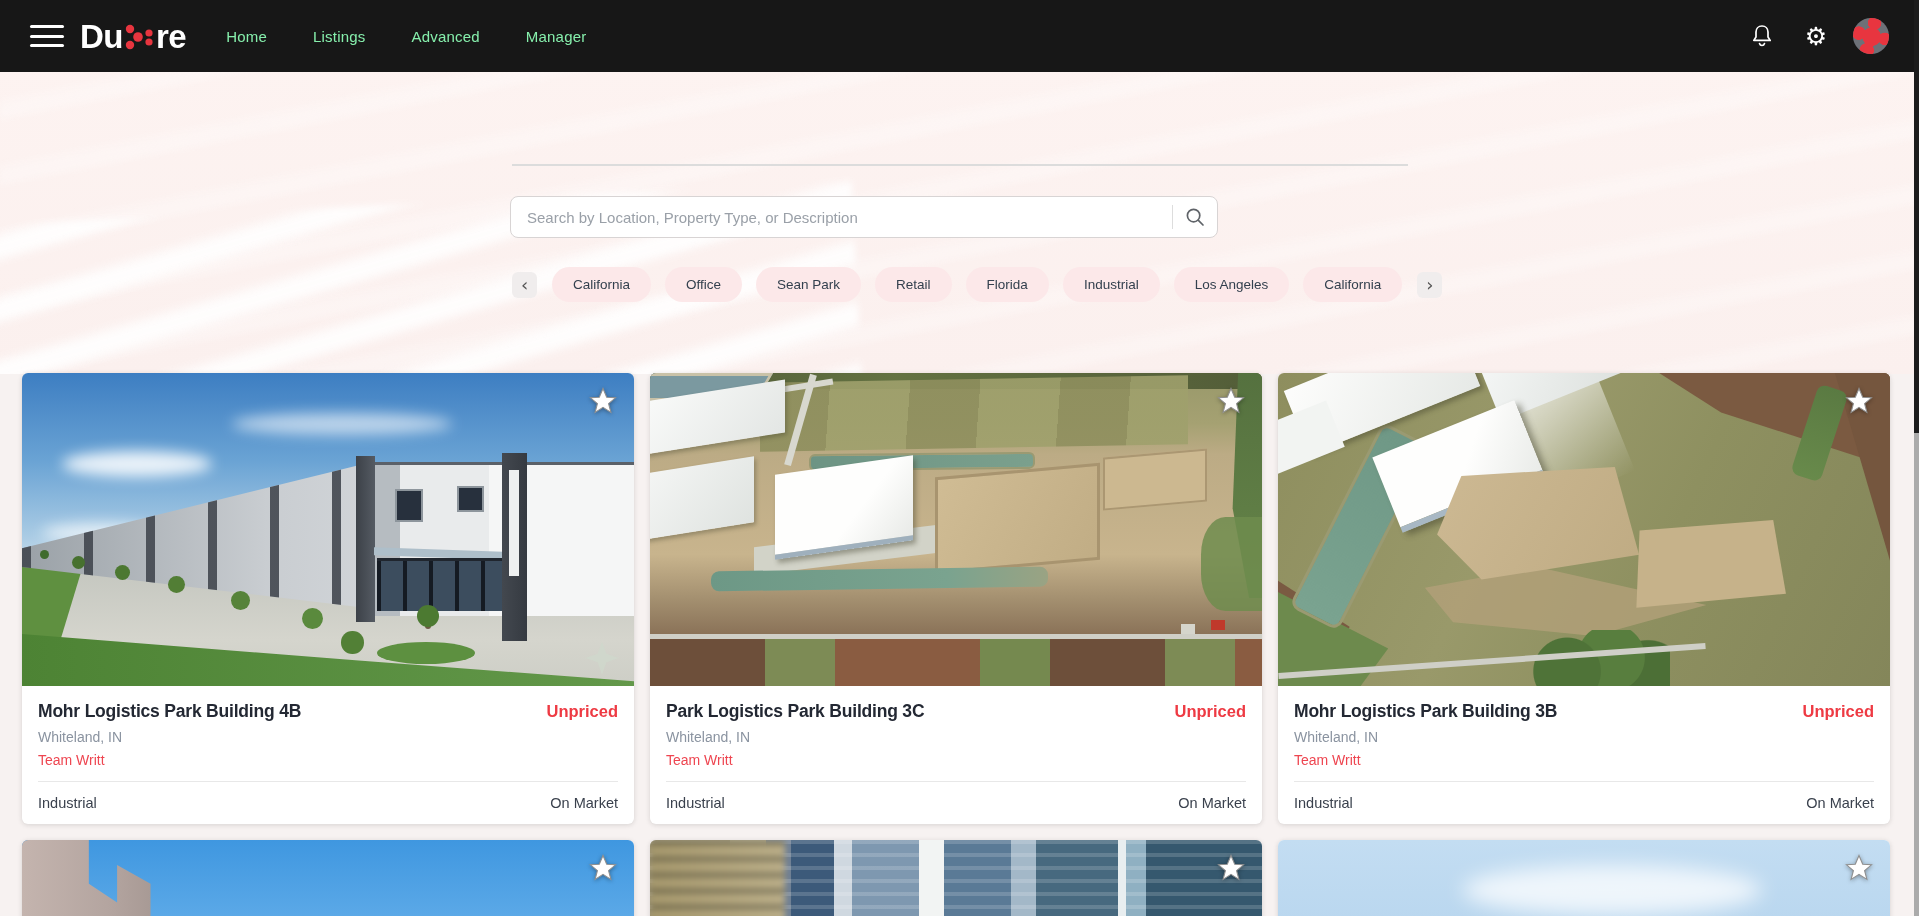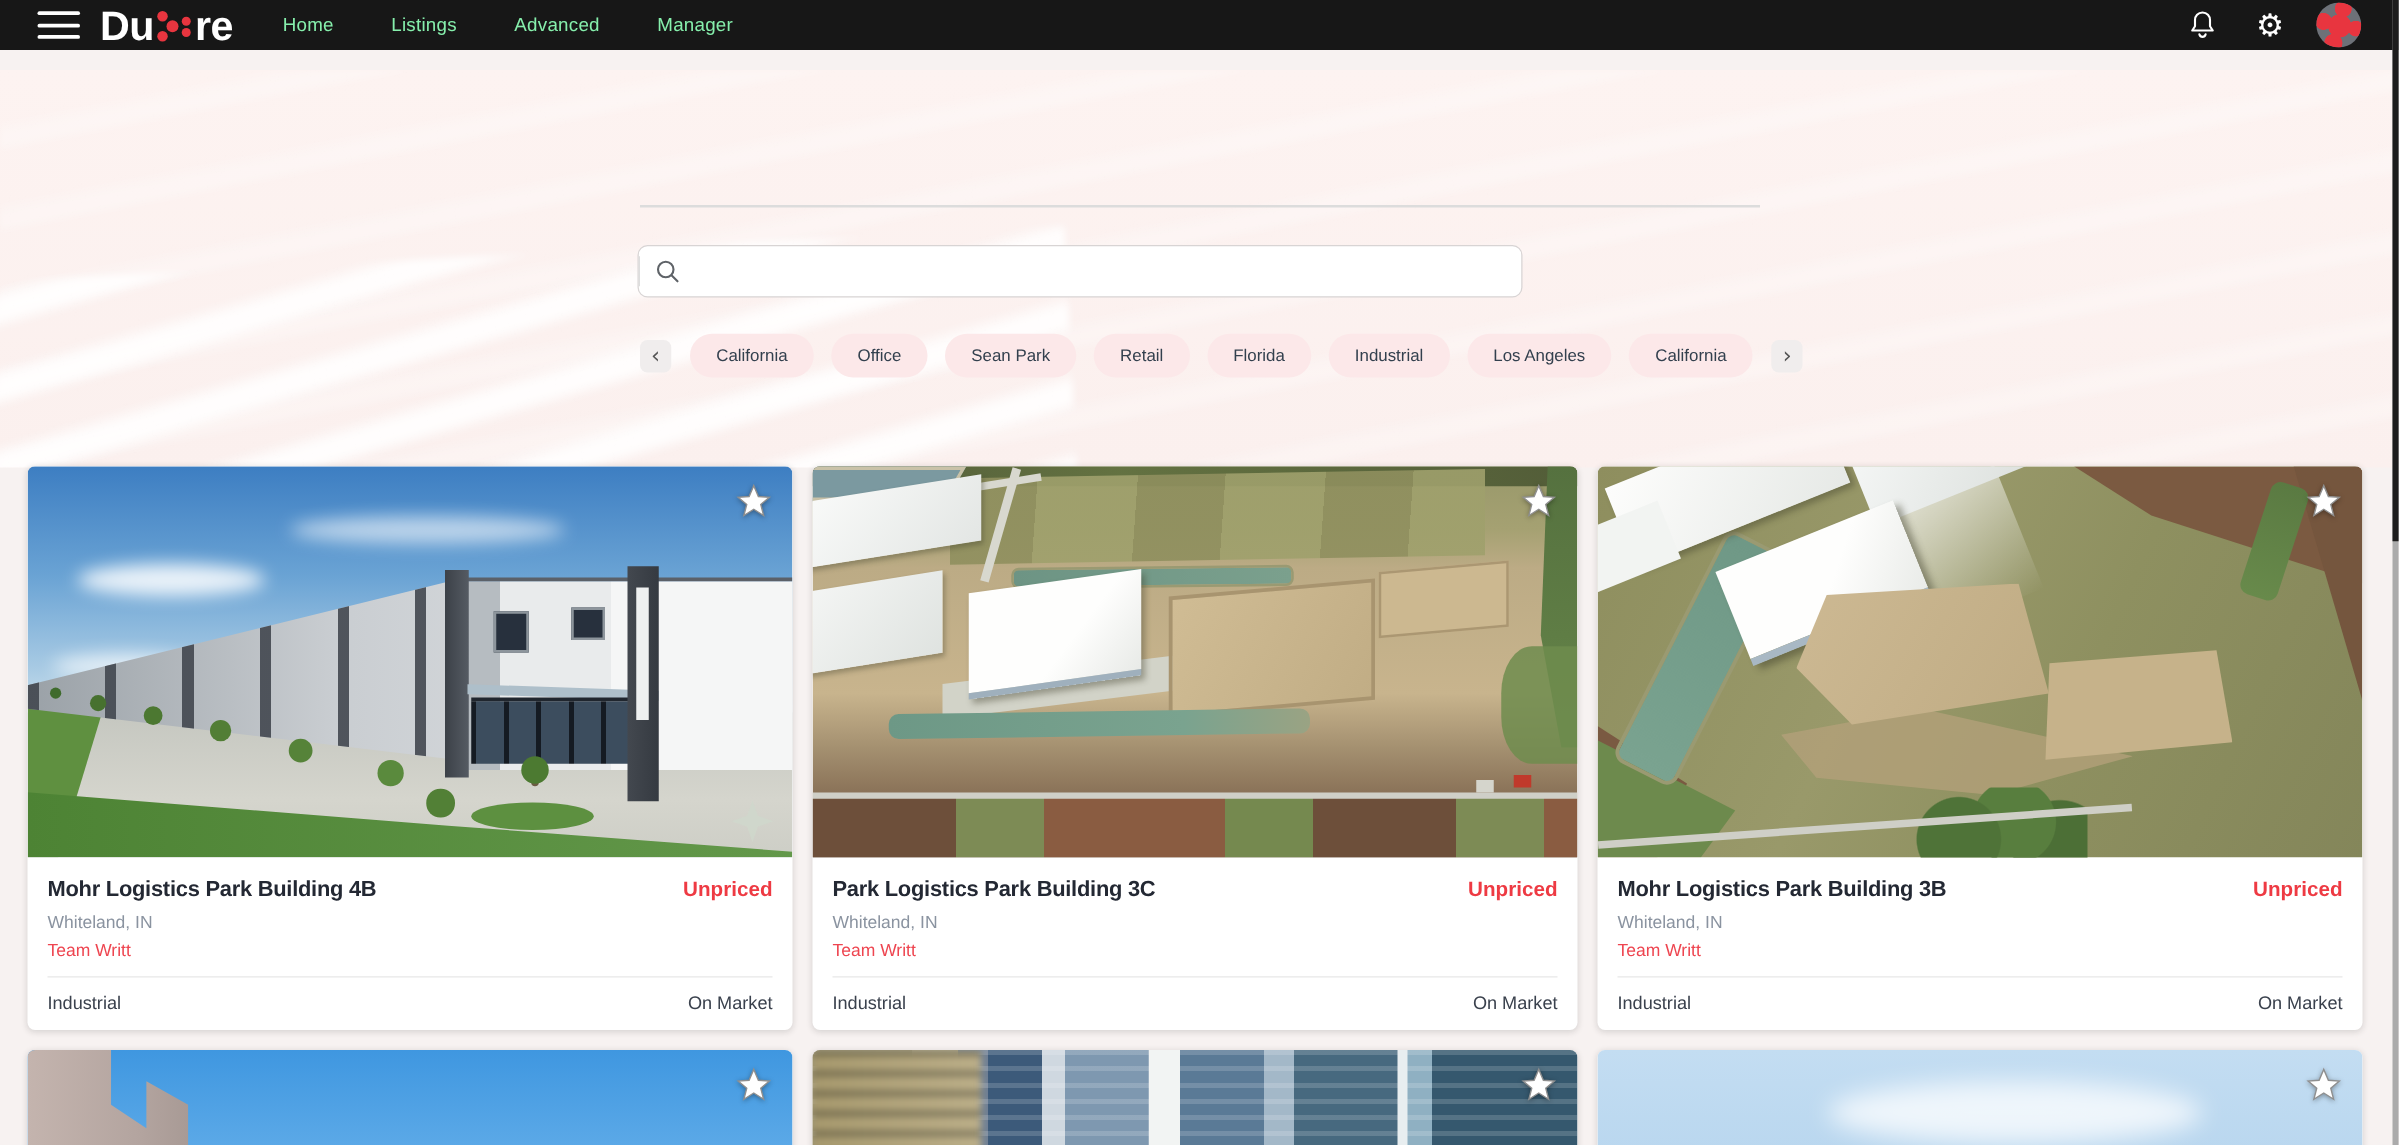--- a/index.html
+++ b/index.html
@@ -6,21 +6,21 @@
   html,body { width:1919px; height:916px; overflow:hidden; }
   body {
     font-family:"Liberation Sans", sans-serif;
     background:#f7f2f1;
     position:relative;
   }
   .stage { position:absolute; inset:0; width:1919px; height:916px; }
 
   
   .header {
-    position:absolute; top:0; left:0; width:1919px; height:40px;
+    position:absolute; top:0; left:0; width:1919px; height:72px;
     background:#171717; display:flex; align-items:center; padding:16px 30px; z-index:50;
   }
   .hamburger { width:34px; height:22px; display:flex; flex-direction:column; justify-content:space-between; background:none; border:none; cursor:pointer; }
   .hamburger span { display:block; height:3px; border-radius:2px; background:#fff; }
   .brand { display:flex; align-items:center; margin-left:16px; background:none; border:none; cursor:pointer; }
   .brand-text { color:#fff; font-size:33px; font-weight:700; letter-spacing:-0.5px; line-height:1; }
   .brand-x { margin:2px 1px 0 2px; }
   .nav { display:flex; gap:46px; margin-left:40px; }
   .nav-item { color:#86efac; font-size:15px; font-weight:500; text-decoration:none; letter-spacing:.2px; cursor:pointer; }
   .header-right { margin-left:auto; display:flex; align-items:center; gap:20px; }
@@ -264,20 +264,21 @@
       </button>
       <button class="avatar">
         <div class="avatar-art"></div>
       </button>
     </div>
   </header>
 
   <div class="tabs-line"></div>
 
   <div class="search-box">
+    <input class="search-input" type="text" placeholder="Search by Location, Property Type, or Description" style="">
     <div class="search-divider"></div>
     <button class="search-btn">
       <svg width="20" height="20" viewBox="0 0 20 20" fill="none">
         <circle cx="8.6" cy="8.6" r="6.2" stroke="#5f6368" stroke-width="1.7"></circle>
         <line x1="13.4" y1="13.4" x2="18" y2="18" stroke="#5f6368" stroke-width="1.7" stroke-linecap="round"></line>
       </svg>
     </button>
   </div>
 
   <div class="chips-row">

